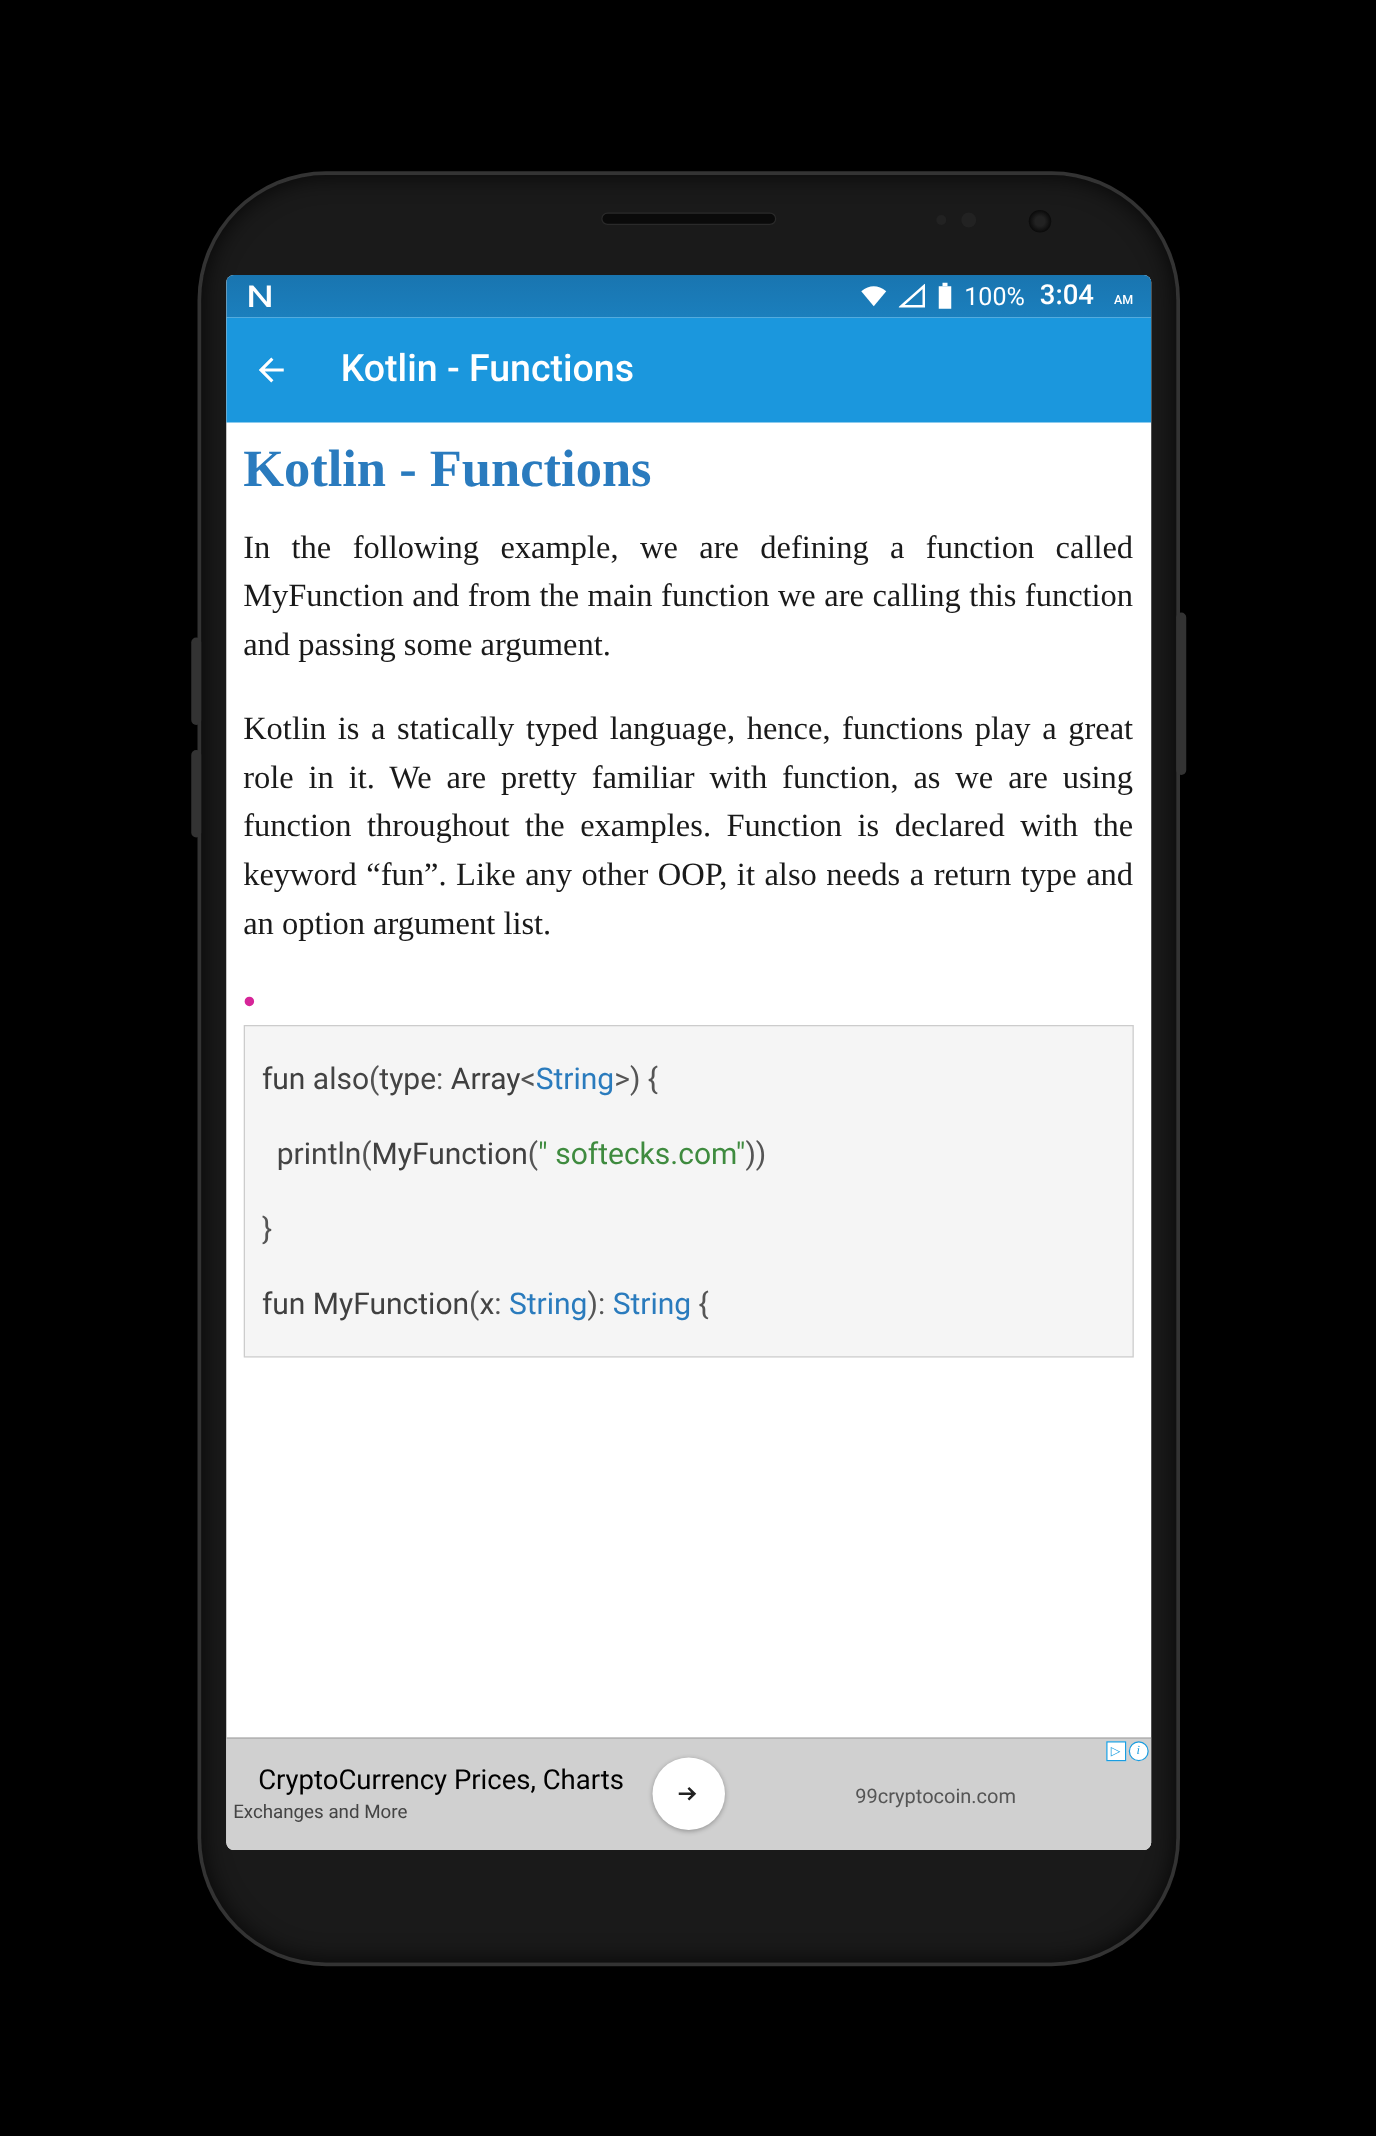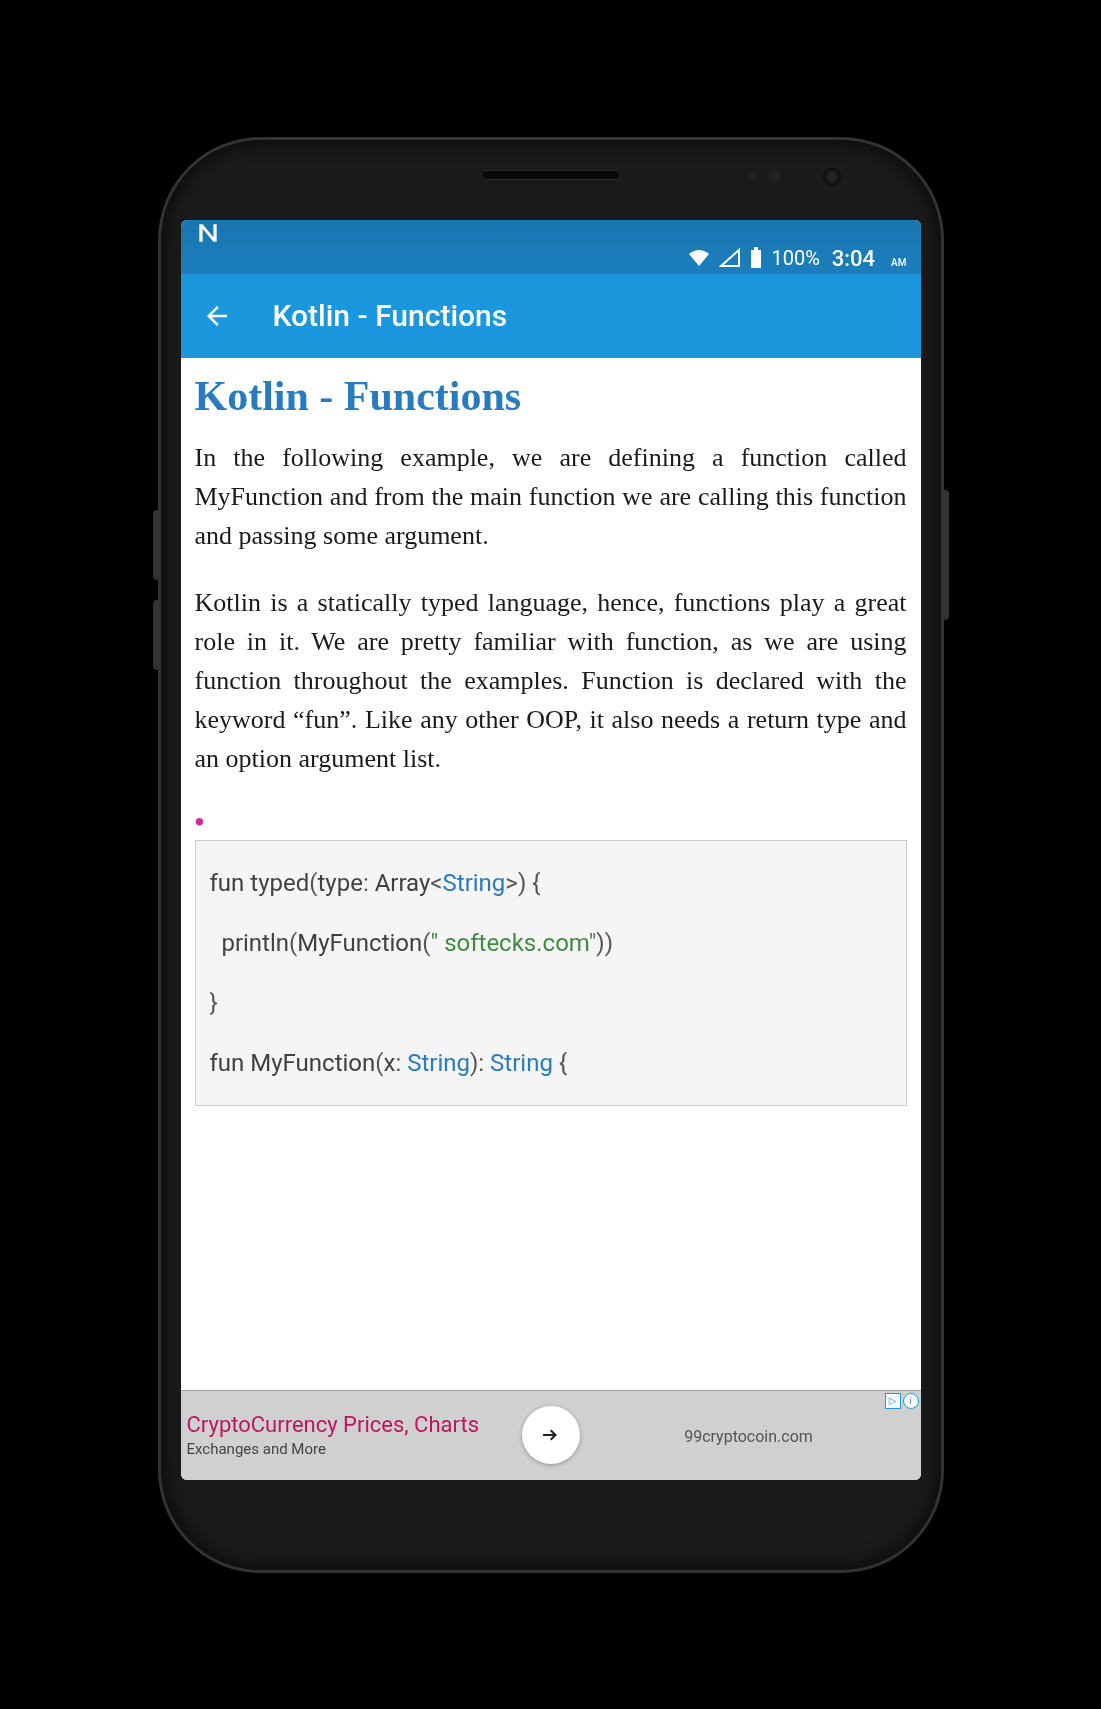--- a/index.html
+++ b/index.html
@@ -66,27 +66,26 @@
 .screen {
   width: 100%;
   height: 100%;
   background: #fff;
   border-radius: 6px;
   overflow: hidden;
   display: flex;
   flex-direction: column;
 }
 .status-bar {
-  height: 54px;
+  height: 34px;
   background: linear-gradient(to bottom, #1975b0, #1b7fbd);
   display: flex;
   padding: 0 14px;
   color: #fff;
   font-size: 21px;
-  flex-direction: column;
 }
 .status-left { display: flex; align-items: center; }
 .n-icon {
   width: 26px; height: 26px;
   display: inline-block;
 }
 .status-right {
   margin-left: auto;
   display: flex;
   align-items: center;
@@ -162,21 +161,21 @@
   grid-template-columns: 1fr 80px 1fr;
   border-top: 1px solid #aaa;
   position: relative;
 }
 .ad-left {
   padding: 4px 6px;
   display: flex;
   flex-direction: column;
   justify-content: center;
 }
-.ad-left-title { font-size: 22px; color: #be185d; line-height: 1.15; font-family: Roboto, sans-serif; }
+.ad-left-title { font-size: 22px; color: #000000; line-height: 1.15; font-family: Roboto, sans-serif; margin-left: 20px; }
 .ad-left-sub { font-size: 15px; color: #444; margin-top: 2px; font-family: Roboto, sans-serif; }
 .ad-center {
   display: flex; align-items: center; justify-content: center;
 }
 .ad-circle {
   width: 58px; height: 58px;
   background: #fff;
   border-radius: 50%;
   display: flex; align-items: center; justify-content: center;
   box-shadow: 0 1px 4px rgba(0,0,0,0.3);
@@ -266,21 +265,21 @@
       <div class="app-title">Kotlin - Functions</div>
     </div>
 
     <div class="content">
       <h1 class="page-title">Kotlin - Functions</h1>
       <p class="para">In the following example, we are defining a function called MyFunction and from the main function we are calling this function and passing some argument.</p>
       <p class="para">Kotlin is a statically typed language, hence, functions play a great role in it. We are pretty familiar with function, as we are using function throughout the examples. Function is declared with the keyword “fun”. Like any other OOP, it also needs a return type and an option argument list.</p>
       <div class="magenta-mark">•</div>
       <div class="code-block">
         <div>
-          <span class="kw">fun</span><span> typed</span><span class="pun">(</span><span>type</span><span class="pun">: </span><span class="kw">Array</span><span class="pun">&lt;</span><span class="typ">String</span><span class="pun">&gt;</span><span class="pun">) {</span>
+          <span class="kw">fun</span><span> also</span><span class="pun">(</span><span>type</span><span class="pun">: </span><span class="kw">Array</span><span class="pun">&lt;</span><span class="typ">String</span><span class="pun">&gt;</span><span class="pun">) {</span>
         </div>
         <div style="height:12px"></div>
         <div>
           &nbsp;&nbsp;<span>println</span><span class="pun">(</span><span class="kw">MyFunction</span><span class="pun">(</span><span class="str">" softecks.com"</span><span class="pun">))</span>
         </div>
         <div style="height:12px"></div>
         <div>
           <span class="pun">}</span>
         </div>
         <div style="height:12px"></div>

